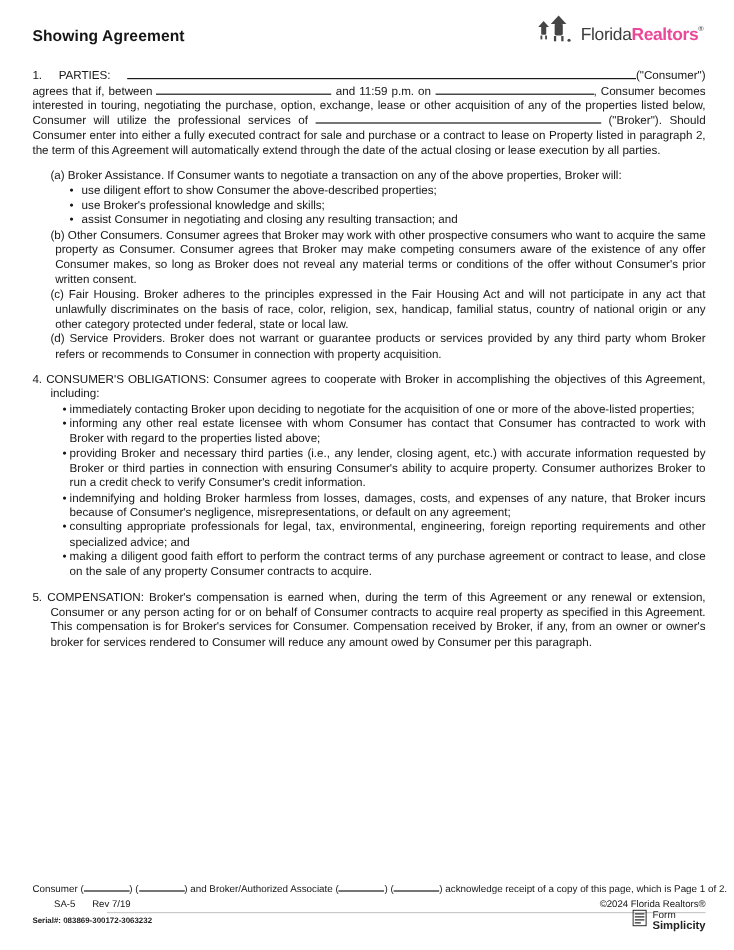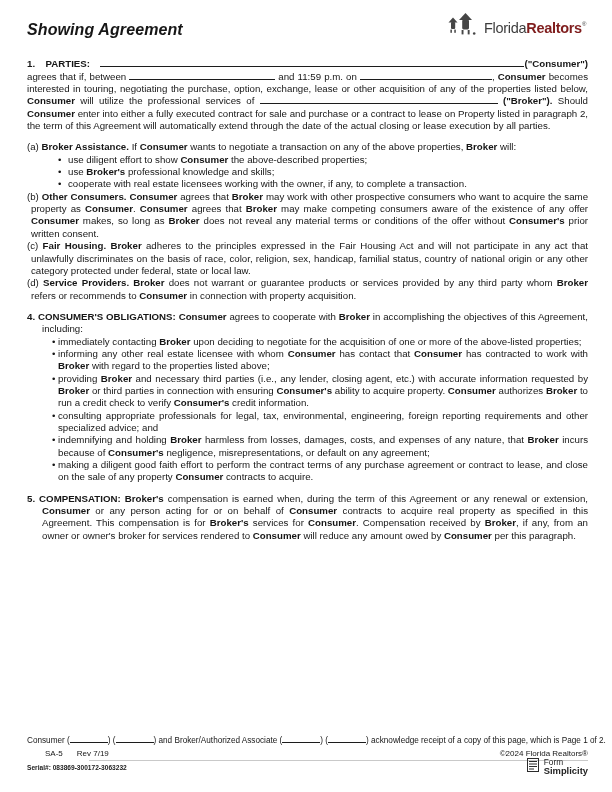--- a/index.html
+++ b/index.html
@@ -7,45 +7,45 @@
   body {
     width:612px; height:792px; position:relative; overflow:hidden;
     font-family:"Liberation Sans","DejaVu Sans",sans-serif;
     color:#161616;
   }
   .page {
     position:absolute; inset:0;
     padding:24px 24px 0 27px;
     font-size:9.7px; line-height:12.35px;
   }
-  b { font-weight:bold; }
+  b { font-weight:normal; }
 
   
-  .title { font-size:16px; font-weight:bold; letter-spacing:.1px;font-style:italic; }
+  .title { font-size:13px; font-weight:bold; letter-spacing:.1px; }
   .logo { position:absolute; top:12px; right:26px; display:flex; align-items:center; gap:3px; }
   .logo-text { font-size:14.5px; color:#3d3d3d; letter-spacing:-.3px; white-space:nowrap; }
-  .logo-text .lb { font-weight:bold; color:#7f1d1d; }
+  .logo-text .lb { font-weight:bold; color:#ec4899; }
   .logo-text .reg { font-size:6px; vertical-align:7px; }
 
   
   .just { text-align:justify; }
   .hang { padding-left:15px; text-indent:-15px; }
   .blank {
     display:inline-block; height:8px;
     border-bottom:1px solid #1c1c1c;
   }
 
   
   .sec1 { margin-top:22px; }
   .sec2 { margin-top:17px; }
   .rules { margin-left:15px; margin-top:5px; }
   .rule-line { height:12.5px; border-bottom:1.4px solid #2e2e2e; }
   .sec3 { margin-top:9px; }
   .sec-heading { font-weight:bold; }
-  .subitem { padding-left:4px; text-indent:-4px; text-align:justify; }
+  .subitem { margin-left:15px; padding-left:4px; text-indent:-4px; text-align:justify; }
   ul.b3 { list-style:none; margin-left:31px; }
   ul.b3 li { padding-left:10px; text-indent:-10px; }
   ul.b3 li::before { content:"•"; display:inline-block; width:10px; text-indent:0; }
   .sec4 { margin-top:9px; }
   ul.b4 { list-style:none; margin-left:25px; }
   ul.b4 li { padding-left:6px; text-indent:-6px; text-align:justify; }
   ul.b4 li::before { content:"•"; display:inline-block; width:6px; text-indent:0; }
   .sec5 { margin-top:9px; }
 
   
@@ -90,35 +90,35 @@
   <section class="sec1">
     <p class="just"><b>1. PARTIES:</b> <span class="blank" style="width: 424px;"></span><b>("Consumer")</b> agrees that if, between <span class="blank" style="width: 146px;"></span> and 11:59 p.m. on <span class="blank" style="width: 132px;"></span>, <b>Consumer</b> becomes interested in touring, negotiating the purchase, option, exchange, lease or other acquisition of any of the properties listed below, <b>Consumer</b> will utilize the professional services of <span class="blank" style="width: 238px;"></span> <b>("Broker").</b> Should <b>Consumer</b> enter into either a fully executed contract for sale and purchase or a contract to lease on Property listed in paragraph 2, the term of this Agreement will automatically extend through the date of the actual closing or lease execution by all parties.</p>
   </section>
 
 
   <section class="sec3">
     <p class="subitem">(a) <b>Broker Assistance.</b> If <b>Consumer</b> wants to negotiate a transaction on any of the above properties, <b>Broker</b> will:</p>
     <ul class="b3">
       <li>use diligent effort to show <b>Consumer</b> the above-described properties;</li>
       <li>use <b>Broker's</b> professional knowledge and skills;</li>
-      <li>cooperate with real estate licensees working with the owner, if any, to complete a transaction.</li>
+      <li>assist <b>Consumer</b> in negotiating and closing any resulting transaction; and</li>
     </ul>
     <p class="subitem">(b) <b>Other Consumers.</b> <b>Consumer</b> agrees that <b>Broker</b> may work with other prospective consumers who want to acquire the same property as <b>Consumer</b>. <b>Consumer</b> agrees that <b>Broker</b> may make competing consumers aware of the existence of any offer <b>Consumer</b> makes, so long as <b>Broker</b> does not reveal any material terms or conditions of the offer without <b>Consumer's</b> prior written consent.</p>
     <p class="subitem">(c) <b>Fair Housing.</b> <b>Broker</b> adheres to the principles expressed in the Fair Housing Act and will not participate in any act that unlawfully discriminates on the basis of race, color, religion, sex, handicap, familial status, country of national origin or any other category protected under federal, state or local law.</p>
     <p class="subitem">(d) <b>Service Providers.</b> <b>Broker</b> does not warrant or guarantee products or services provided by any third party whom <b>Broker</b> refers or recommends to <b>Consumer</b> in connection with property acquisition.</p>
   </section>
 
   <section class="sec4">
     <p class="just hang"><b>4. CONSUMER'S OBLIGATIONS:</b> <b>Consumer</b> agrees to cooperate with <b>Broker</b> in accomplishing the objectives of this Agreement, including:</p>
     <ul class="b4">
       <li>immediately contacting <b>Broker</b> upon deciding to negotiate for the acquisition of one or more of the above-listed properties;</li>
       <li>informing any other real estate licensee with whom <b>Consumer</b> has contact that <b>Consumer</b> has contracted to work with <b>Broker</b> with regard to the properties listed above;</li>
       <li>providing <b>Broker</b> and necessary third parties (i.e., any lender, closing agent, etc.) with accurate information requested by <b>Broker</b> or third parties in connection with ensuring <b>Consumer's</b> ability to acquire property. <b>Consumer</b> authorizes <b>Broker</b> to run a credit check to verify <b>Consumer's</b> credit information.</li>
+      <li>indemnifying and holding <b>Broker</b> harmless from losses, damages, costs, and expenses of any nature, that <b>Broker</b> incurs because of <b>Consumer's</b> negligence, misrepresentations, or default on any agreement;</li>
       <li>consulting appropriate professionals for legal, tax, environmental, engineering, foreign reporting requirements and other specialized advice; and</li>
-      <li>indemnifying and holding <b>Broker</b> harmless from losses, damages, costs, and expenses of any nature, that <b>Broker</b> incurs because of <b>Consumer's</b> negligence, misrepresentations, or default on any agreement;</li>
       <li>making a diligent good faith effort to perform the contract terms of any purchase agreement or contract to lease, and close on the sale of any property <b>Consumer</b> contracts to acquire.</li>
     </ul>
   </section>
 
   <section class="sec5">
     <p class="just hang"><b>5. COMPENSATION:</b> <b>Broker's</b> compensation is earned when, during the term of this Agreement or any renewal or extension, <b>Consumer</b> or any person acting for or on behalf of <b>Consumer</b> contracts to acquire real property as specified in this Agreement. This compensation is for <b>Broker's</b> services for <b>Consumer</b>. Compensation received by <b>Broker</b>, if any, from an owner or owner's broker for services rendered to <b>Consumer</b> will reduce any amount owed by <b>Consumer</b> per this paragraph.</p>
   </section>
 
   <div class="footer">
     <p class="ack">Consumer (<span class="blank" style="width: 38px;"></span>) (<span class="blank" style="width: 38px;"></span>) and Broker/Authorized Associate (<span class="blank" style="width: 38px;"></span>) (<span class="blank" style="width: 38px;"></span>) acknowledge receipt of a copy of this page, which is Page 1 of 2.</p>

